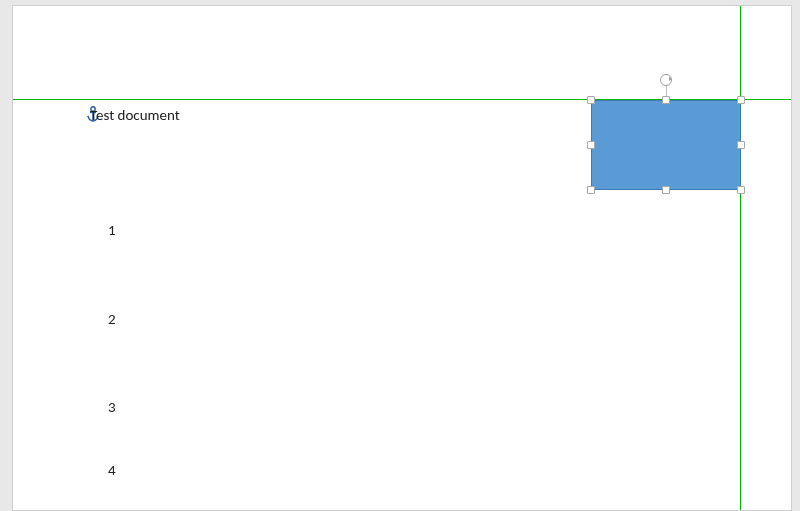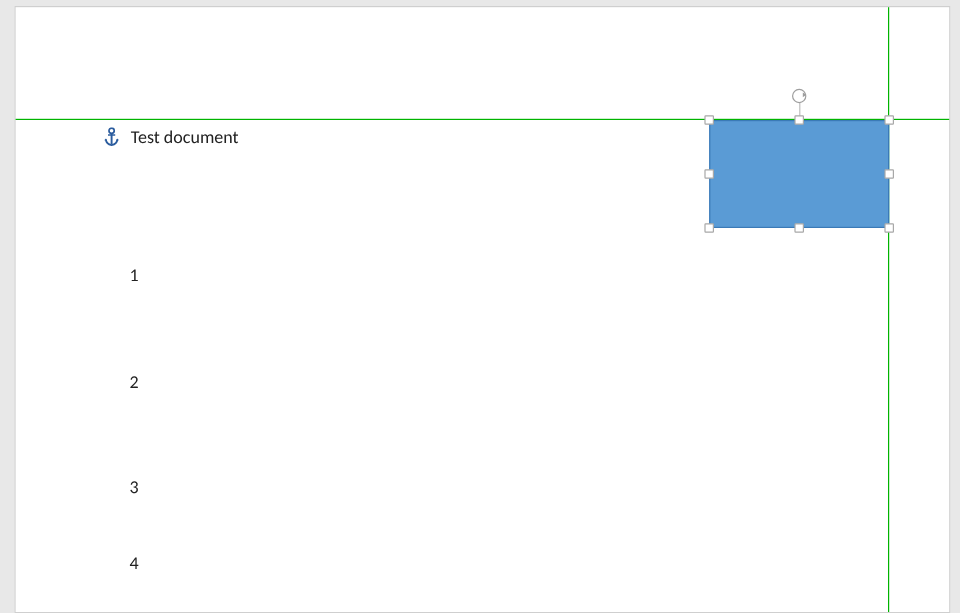--- a/index.html
+++ b/index.html
@@ -47,21 +47,21 @@
     .anchor {
       position: absolute;
       left: 73px;
       top: 100px;
       width: 14px;
       height: 16px;
       color: #2b5c9e;
     }
     .doc-title {
       position: absolute;
-      left: 96px;
+      left: 77px;
       top: 100px;
       font-size: 15px;
       color: #222;
     }
     .para {
       position: absolute;
       left: 95px;
       font-size: 15px;
       color: #222;
     }

